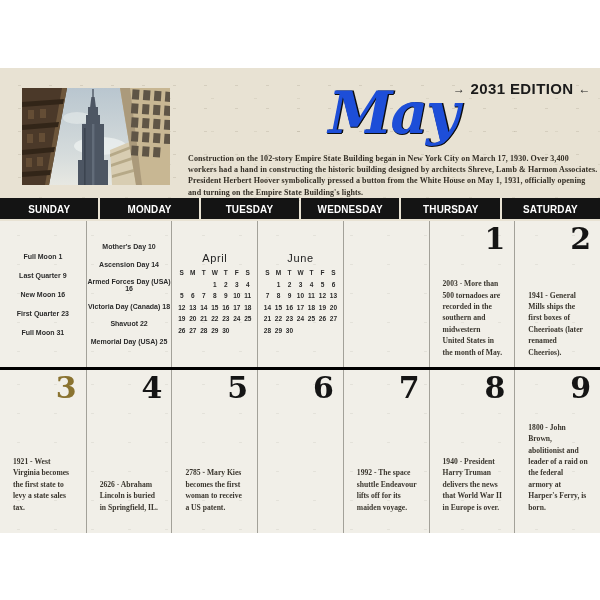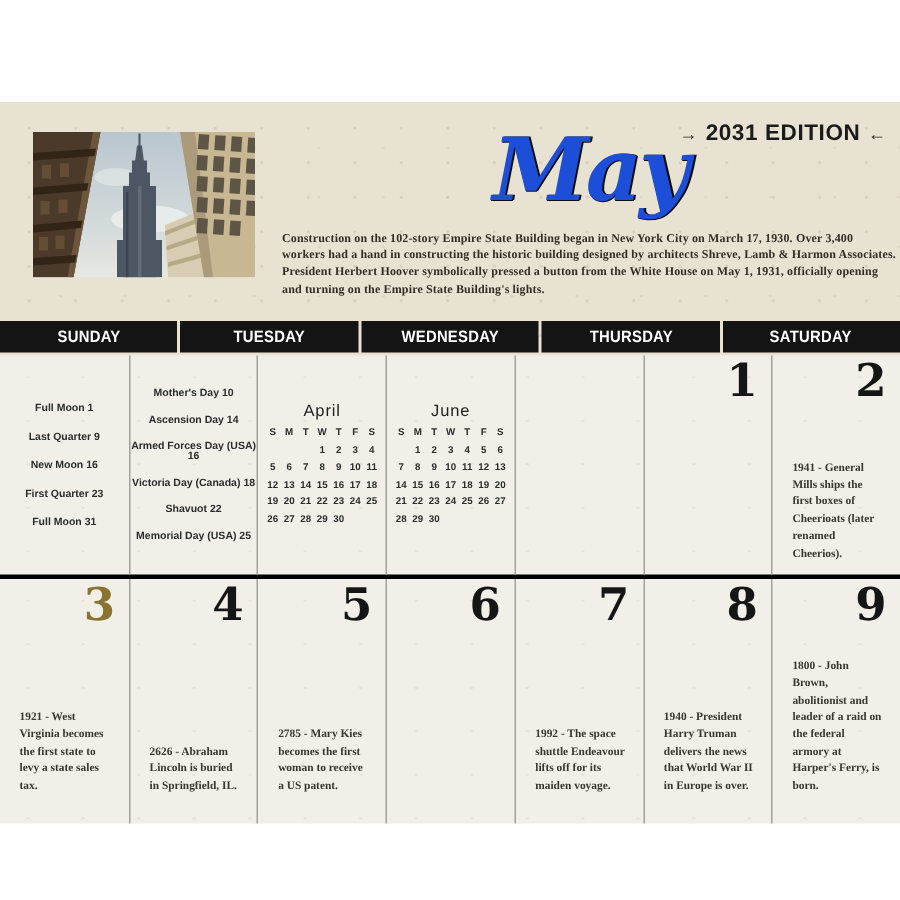--- a/index.html
+++ b/index.html
@@ -26,21 +26,21 @@
   .month-title{position:absolute;left:190px;width:406px;top:84px;text-align:center;
     font-family:"DejaVu Serif",serif;font-weight:bold;font-style:italic;font-size:58px;line-height:1;
     color:#1d4ed8;letter-spacing:-2px;text-shadow:1.4px 0 #0e0e0e, .5px 1px #0e0e0e;}
 
   
   .intro{position:absolute;left:188px;width:410px;top:153px;font-size:8px;line-height:1.4;
     font-weight:bold;color:#332e25;letter-spacing:.1px;}
 
   
   .calendar{position:absolute;left:0;top:198px;width:600px;}
-  .dow-row{display:grid;grid-template-columns:repeat(5,1fr);column-gap:2px;margin-top:16px;}
+  .dow-row{display:grid;grid-template-columns:repeat(6,1fr);column-gap:2px;}
   .dow{height:21px;background:var(--header-bg,#141414);color:#fff;display:flex;align-items:center;justify-content:center;
     font-family:"Liberation Sans",sans-serif;font-weight:bold;font-size:11px;letter-spacing:.2px;}
   .dow span{transform:scaleX(.9);}
 
   .week{display:grid;grid-template-columns:repeat(7,1fr);background:var(--cell-bg,#f1efe8);
     background-image:radial-gradient(rgba(110,105,90,.10) 1px, transparent 1.2px);
     background-size:37px 29px;}
   .week1{margin-top:2px;height:146px;border-bottom:3px solid #000;}
   .week2{height:163px;}
   .cell{position:relative;}
@@ -158,20 +158,23 @@
   <div class="month-title">May</div>
 
   <div class="intro">Construction on the 102-story Empire State Building began in New York City on March 17, 1930. Over 3,400 workers had a hand in constructing the historic building designed by architects Shreve, Lamb &amp; Harmon Associates. President Herbert Hoover symbolically pressed a button from the White House on May 1, 1931, officially opening and turning on the Empire State Building's lights.</div>
 
   <div class="calendar">
     <div class="dow-row">
       <div class="dow">
           <span>SUNDAY</span>
         </div>
       <div class="dow">
+          <span>MONDAY</span>
+        </div>
+      <div class="dow">
           <span>TUESDAY</span>
         </div>
       <div class="dow">
           <span>WEDNESDAY</span>
         </div>
       <div class="dow">
           <span>THURSDAY</span>
         </div>
       <div class="dow">
           <span>SATURDAY</span>
@@ -316,20 +319,21 @@
                 <span class="grid-cell"></span>
                 <span class="grid-cell"></span>
                 <span class="grid-cell"></span>
               </div>
             </div>
         </div>
       </div>
       <div class="cell"></div>
       <div class="cell">
         <div class="date-num">1</div>
+        <div class="cell-note">2003 - More than 500 tornadoes are recorded in the southern and midwestern United States in the month of May.</div>
       </div>
       <div class="cell">
         <div class="date-num">2</div>
         <div class="cell-note">1941 - General Mills ships the first boxes of Cheerioats (later renamed Cheerios).</div>
       </div>
     </div>
 
     <div class="week week2">
       <div class="cell cell-sun">
         <div class="date-num">3</div>

